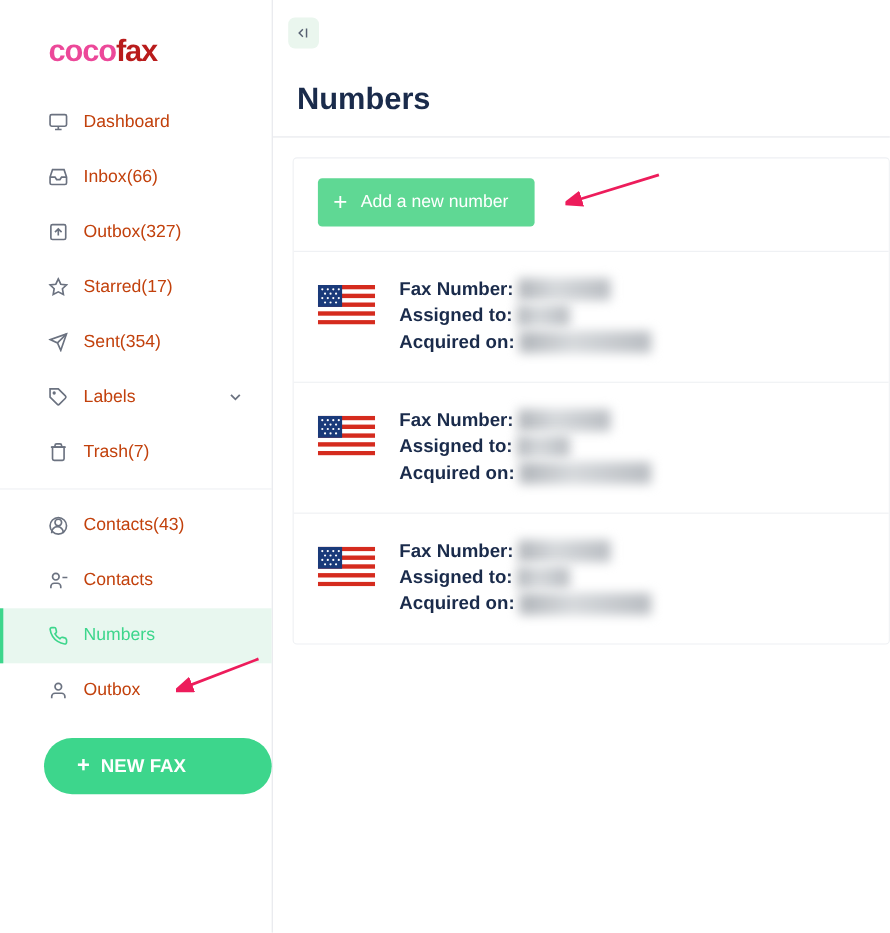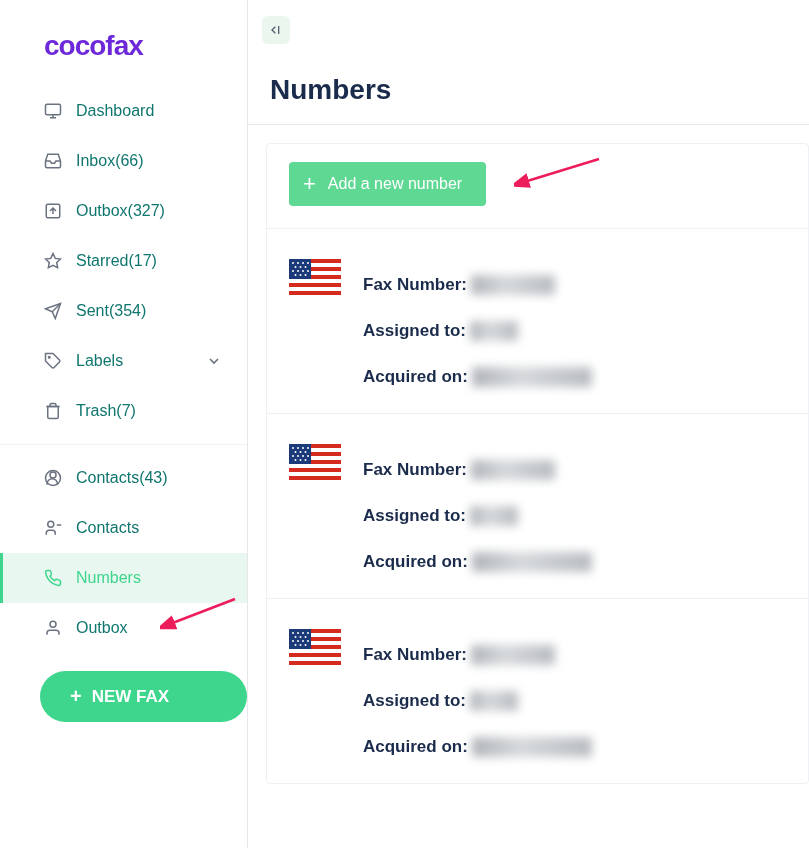--- a/index.html
+++ b/index.html
@@ -1,25 +1,25 @@
 <!DOCTYPE html>
 <html><head>
   <meta charset="utf-8">
   <style>
     * { margin: 0; padding: 0; box-sizing: border-box; }
     body { font-family: -apple-system, BlinkMacSystemFont, 'Segoe UI', sans-serif; width: 809px; height: 848px; display: flex; overflow: hidden; background: #fff; }
     
     .sidebar { width: 248px; border-right: 1px solid #e5e7eb; display: flex; flex-direction: column; position: relative; }
     .logo { padding: 30px 0 10px 44px; }
     .logo-text { font-size: 28px; font-weight: 800; letter-spacing: -1px; }
-    .logo-coco { color: #6d28d9; }
-    .logo-fax { color: #6d28d9; }
+    .logo-coco { color: #ec4899; }
+    .logo-fax { color: #b91c1c; }
     
     .nav { padding-top: 14px; }
-    .nav-item { display: flex; align-items: center; padding: 16px 0 16px 44px; cursor: pointer; color: #0f766e; font-size: 16px; position: relative; }
+    .nav-item { display: flex; align-items: center; padding: 16px 0 16px 44px; cursor: pointer; color: #c2410c; font-size: 16px; position: relative; }
     .nav-item.active { background: #e8f7ef; color: #3dd68c; }
     .nav-item.active::before { content: ''; position: absolute; left: 0; top: 0; bottom: 0; width: 3px; background: #3dd68c; }
     .nav-item .icon { width: 18px; height: 18px; margin-right: 14px; display: flex; align-items: center; justify-content: center; color: #6b7280; flex-shrink: 0; }
     .nav-item.active .icon { color: #3dd68c; }
     .nav-item .chevron { margin-left: auto; margin-right: 24px; }
     
     .nav-divider { border-top: 1px solid #eef0f3; margin: 8px 0; }
     
     .new-fax-btn { margin: 18px 0 0 40px; background: #3dd68c; color: #fff; border: none; border-radius: 999px; padding: 14px 30px; font-size: 17px; font-weight: 700; display: inline-flex; align-items: center; gap: 10px; cursor: pointer; }
     .plus-circle { font-size: 20px; font-weight: 700; }
@@ -33,21 +33,21 @@
     .content { padding: 18px 0 0 18px; }
     .card { background: #fff; border: 1px solid #eef0f3; border-radius: 4px; overflow: hidden; margin-right: 0; }
     .card-header { padding: 18px 22px 22px 22px; position: relative; }
     .add-btn { background: #5fd894; color: #fff; border: none; border-radius: 4px; padding: 11px 24px 11px 14px; font-size: 16px; display: inline-flex; align-items: center; gap: 12px; cursor: pointer; }
     .add-plus { font-size: 22px; font-weight: 300; line-height: 1; }
     
     .number-row { display: flex; align-items: flex-start; padding: 22px 22px 24px 22px; border-top: 1px solid #eef0f3; gap: 22px; }
     .flag { width: 52px; height: 36px; margin-top: 8px; flex-shrink: 0; }
     .flag svg { width: 100%; height: 100%; display: block; }
     .num-details { flex: 1; font-size: 17px; color: #1a2b4b; }
-    .num-line { display: flex; gap: 4px; padding: 2px 0; align-items: center; margin-top: 22px; }
+    .num-line { display: flex; gap: 4px; padding: 2px 0; align-items: center; }
     .num-label { font-weight: 700; }
     .blur { filter: blur(5px); background: linear-gradient(90deg, #b0b4b9 0%, #d6d9dc 40%, #b8bcc1 100%); color: transparent; user-select: none; border-radius: 2px; display: inline-block; }
     
     .arrow-annotation { position: absolute; pointer-events: none; }
     .arrow1 { top: 154px; left: 514px; }
     .arrow2 { top: 594px; left: 160px; }
   </style>
 </head>
 <body>
 

